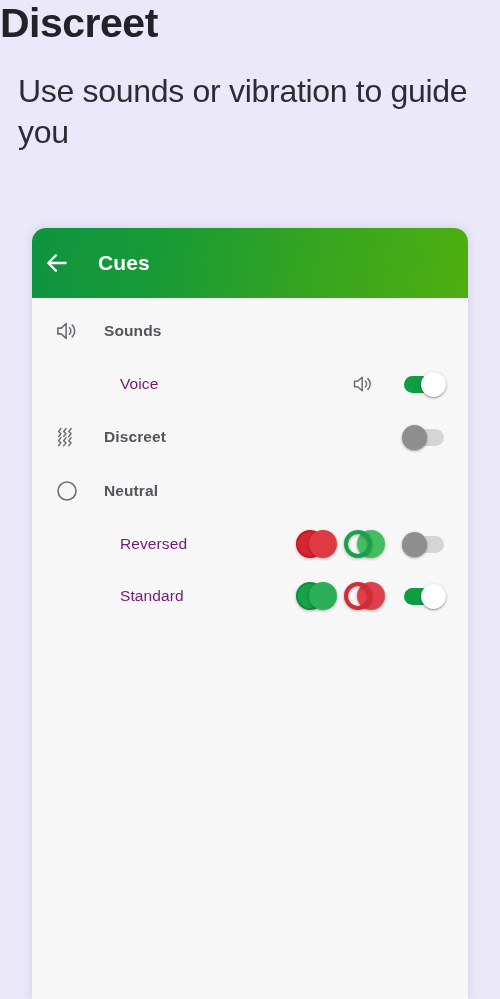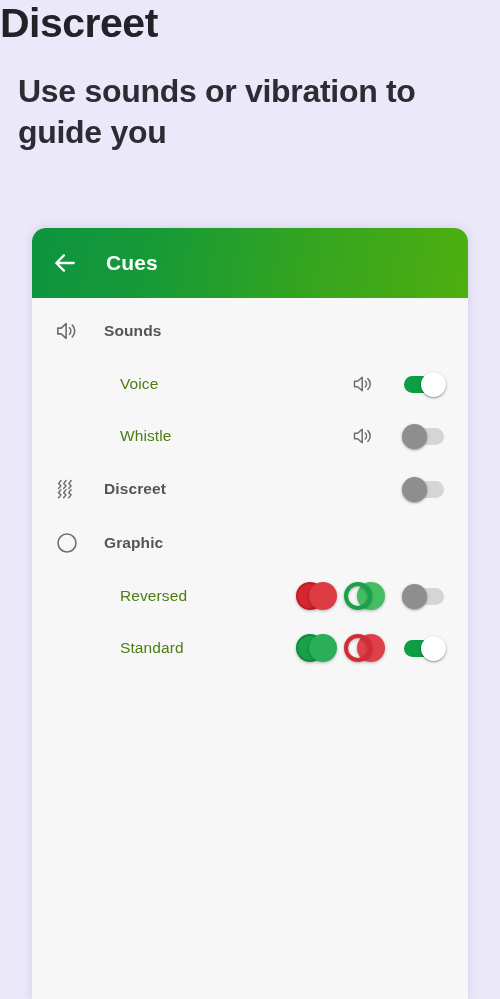--- a/index.html
+++ b/index.html
@@ -26,21 +26,21 @@
     font-size: 41px;
     font-weight: bold;
     color: #222228;
     letter-spacing: -0.5px;
     line-height: 1.15;
   }
 
   .promo-sub {
     margin-top: 24px;
     font-size: 32px;
-    font-weight: 700;
+    font-weight: 400;
     color: #2c2c33;
     line-height: 1.28;
     letter-spacing: -0.3px;
     padding: 0 18px;
   }
 
   
   .phone-card {
     position: absolute;
     left: 32px;
@@ -53,21 +53,21 @@
     box-shadow: 0 0 10px rgba(90, 80, 140, 0.18);
     overflow: hidden;
   }
 
   
   .appbar {
     height: 70px;
     background: linear-gradient(100deg, #0e9440 0%, #169a37 28%, #34a420 62%, #4eaf10 100%);
     display: flex;
     align-items: center;
-    padding-left: 16px;
+    padding-left: 8px;
     position: relative;
   }
 
   .back-btn {
     width: 34px;
     height: 34px;
     display: flex;
     align-items: center;
     justify-content: center;
     flex: 0 0 auto;
@@ -108,21 +108,21 @@
     font-size: 15.5px;
     font-weight: bold;
     color: #555558;
     margin-left: 10px;
     letter-spacing: 0.1px;
   }
 
   .label-sub {
     font-size: 15.5px;
     font-weight: 400;
-    color: #4d7c0f;
+    color: #701a75;
     margin-left: 26px;
     letter-spacing: 0.1px;
   }
 
   .spacer { flex: 1 1 auto; }
 
   
   .trail-speaker {
     width: 34px;
     flex: 0 0 34px;
@@ -251,36 +251,20 @@
           <path d="M16.9 6.6 A7.6 7.6 0 0 1 16.9 17.4" fill="none" stroke="#6e6e72" stroke-width="1.5" stroke-linecap="round"></path>
         </svg>
       </div>
       <div class="switch on">
         <div class="track"></div>
         <div class="thumb"></div>
       </div>
     </div>
 
 
-    <div class="row">
-      <div class="row-icon"></div>
-      <div class="label-sub">Whistle</div>
-      <div class="spacer"></div>
-      <div class="trail-speaker">
-        <svg class="ic" width="24" height="24" viewBox="0 0 24 24">
-          <path d="M3.5 9.3 H6.6 L11.2 5.2 V18.8 L6.6 14.7 H3.5 Z" fill="none" stroke="#6e6e72" stroke-width="1.5" stroke-linejoin="round"></path>
-          <path d="M14.3 9.0 A4.3 4.3 0 0 1 14.3 15.0" fill="none" stroke="#6e6e72" stroke-width="1.5" stroke-linecap="round"></path>
-          <path d="M16.9 6.6 A7.6 7.6 0 0 1 16.9 17.4" fill="none" stroke="#6e6e72" stroke-width="1.5" stroke-linecap="round"></path>
-        </svg>
-      </div>
-      <div class="switch off">
-        <div class="track"></div>
-        <div class="thumb"></div>
-      </div>
-    </div>
 
     <div class="row row-head">
       <div class="row-icon">
         <svg class="ic" width="26" height="26" viewBox="0 0 24 24">
           <g fill="none" stroke="#6e6e72" stroke-width="1.35" stroke-linecap="round" stroke-linejoin="round">
             <path d="M6.4 4.2 L4.2 7.0 L6.4 9.0 L4.2 11.6"></path>
             <path d="M6.4 12.6 L4.2 15.4 L6.4 17.4 L4.2 20.0"></path>
             <path d="M11.1 4.2 L8.9 7.0 L11.1 9.0 L8.9 11.6"></path>
             <path d="M11.1 12.6 L8.9 15.4 L11.1 17.4 L8.9 20.0"></path>
             <path d="M15.8 4.2 L13.6 7.0 L15.8 9.0 L13.6 11.6"></path>
@@ -295,21 +279,21 @@
         <div class="thumb"></div>
       </div>
     </div>
 
     <div class="row row-head">
       <div class="row-icon">
         <svg class="ic" width="26" height="26" viewBox="0 0 24 24">
           <circle cx="12" cy="12" r="8.3" fill="none" stroke="#6e6e72" stroke-width="1.45"></circle>
         </svg>
       </div>
-      <div class="label-head">Graphic</div>
+      <div class="label-head">Neutral</div>
       <div class="spacer"></div>
     </div>
 
     <div class="row">
       <div class="row-icon"></div>
       <div class="label-sub">Reversed</div>
       <div class="spacer"></div>
       <div class="cue-preview">
         <div class="pair">
           <div class="disc left solid" style="background:#D9252F;border:2px solid #C11A24;"></div>

